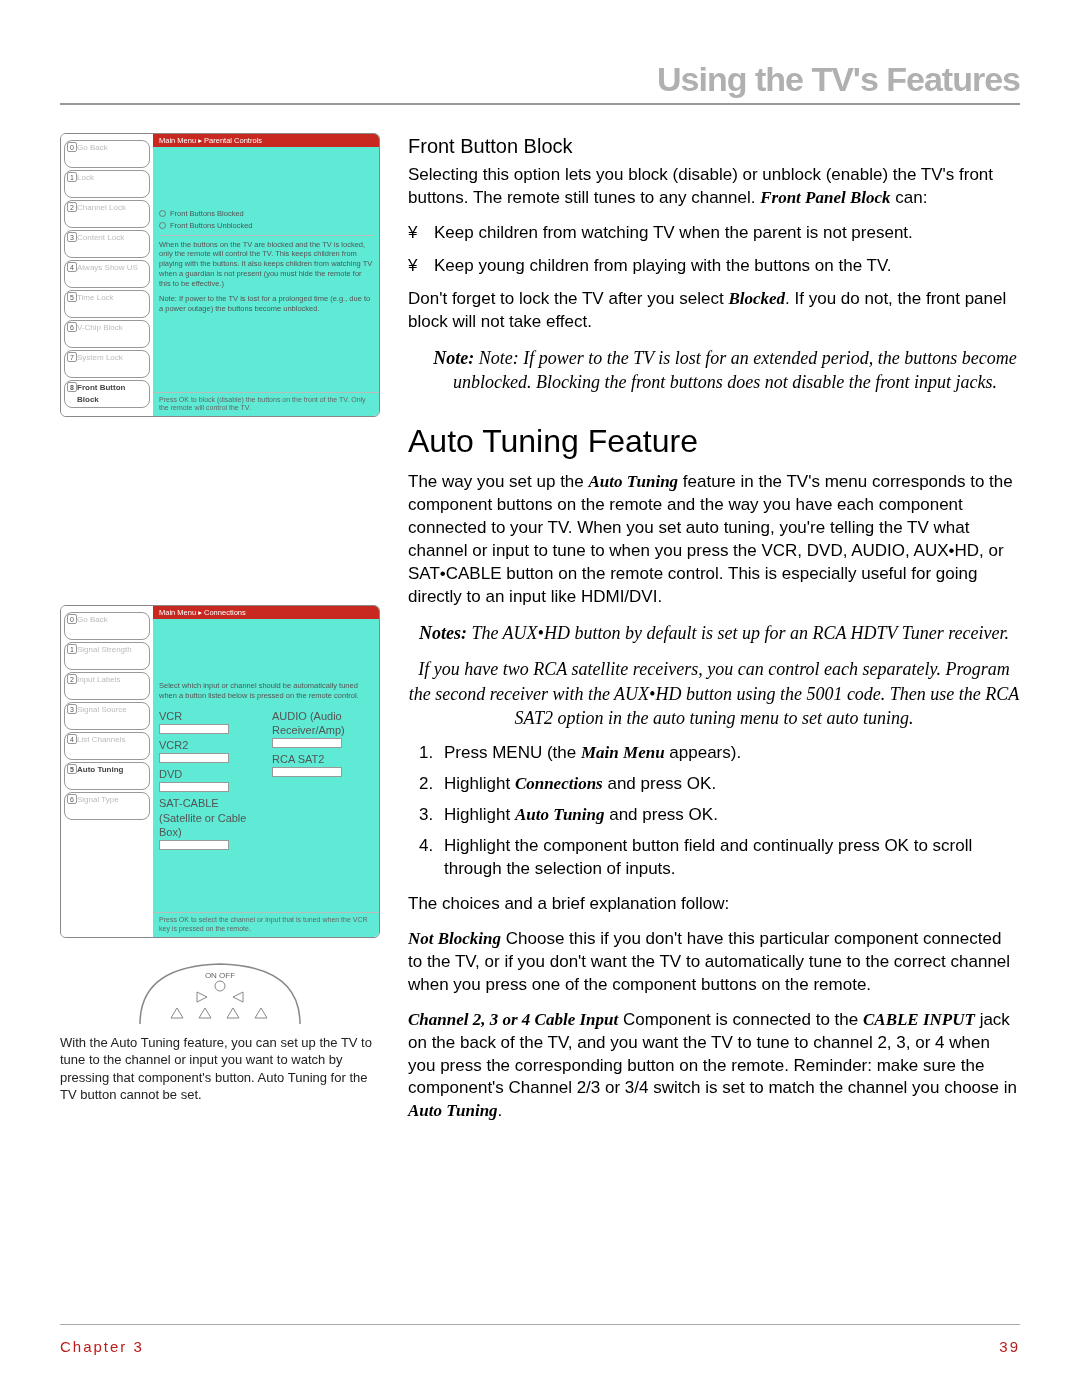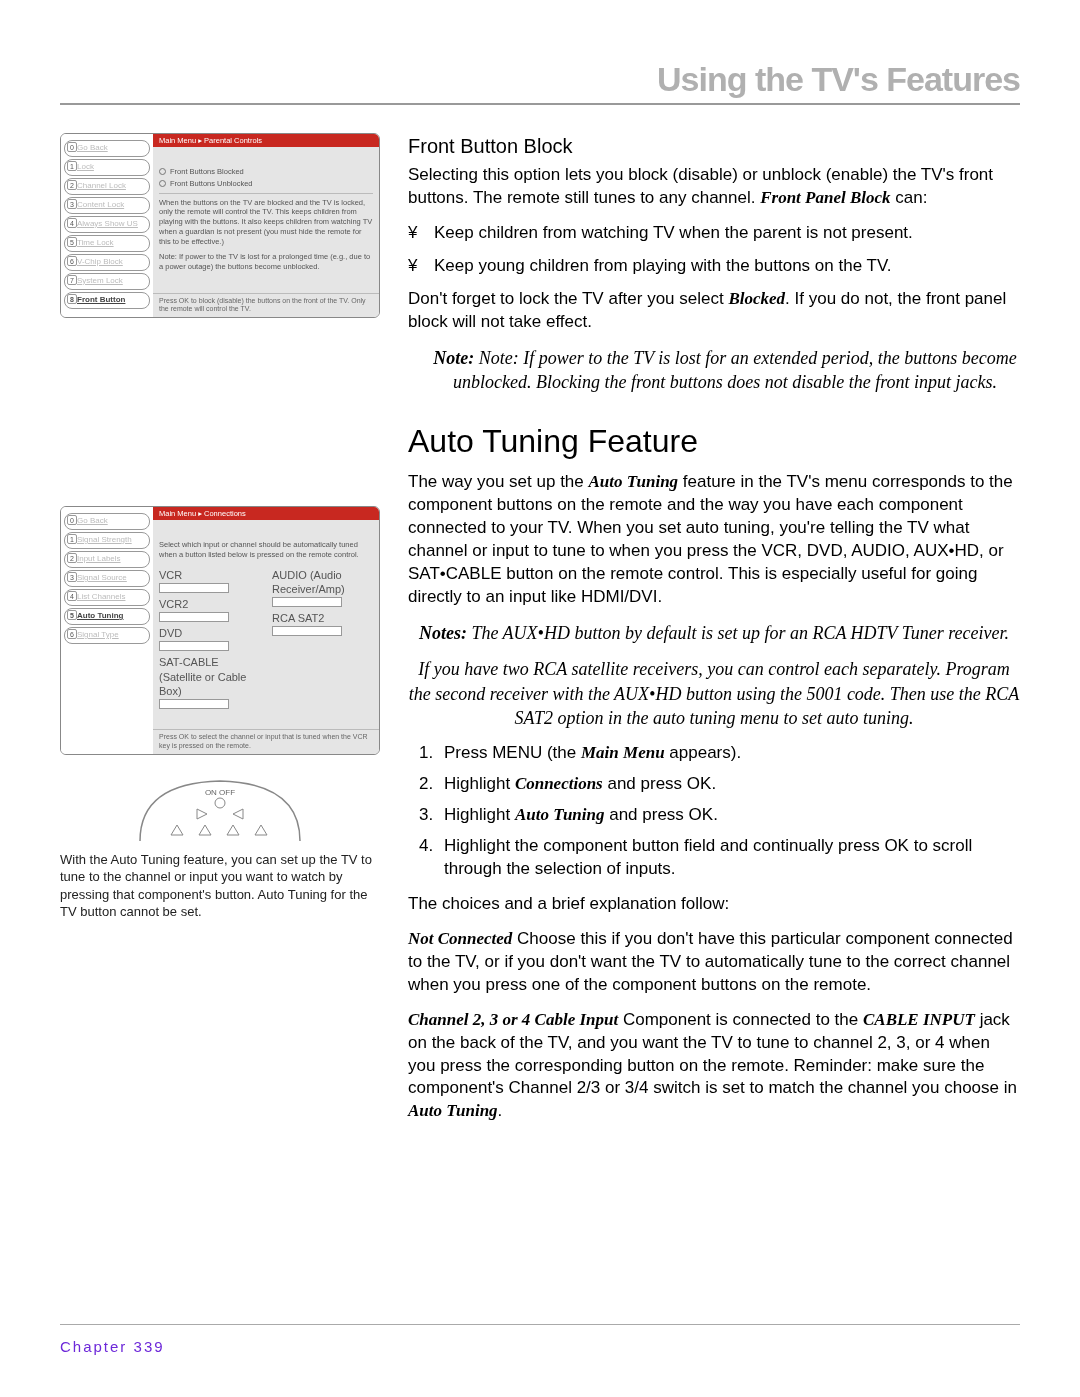--- a/index.html
+++ b/index.html
@@ -85,24 +85,23 @@
     flex-shrink: 0;
   }
   .menu-item {
     border: 1px solid #999;
     border-radius: 8px;
     padding: 1px 3px 1px 12px;
     margin-bottom: 2px;
     position: relative;
     color: #bcbcbc;
     font-size: 8px;
-    height: 17px;
+    height: 28px;
     line-height: 12px;
     overflow: hidden;
-    text-decoration: underline;
   }
   .menu-item .num {
     position: absolute;
     left: 2px;
     top: 1px;
     width: 10px;
     height: 10px;
     border: 1px solid #999;
     border-radius: 2px;
     background: #fff;
@@ -111,23 +110,24 @@
     text-align: center;
     line-height: 9px;
   }
   .menu-item.active {
     background: #fff;
     color: #444;
     font-weight: bold;
   }
   .menu-main {
     flex: 1;
-    background: #e5e5e5;
+    background: #5eead4;
     display: flex;
     flex-direction: column;
+    gap: 42px;
   }
   .menu-titlebar {
     background: #c82820;
     color: #fff;
     font-size: 7.5px;
     padding: 2px 6px;
   }
   .menu-body {
     padding: 20px 6px;
     flex: 1;
@@ -160,22 +160,23 @@
     color: #222;
   }
 
   
   .page-footer {
     position: absolute;
     bottom: 42px;
     left: 60px;
     right: 60px;
     display: flex;
+    justify-content: space-between;
     font-size: 15px;
-    color: #6d28d9;
+    color: #b91c1c;
     letter-spacing: 2px;
   }
   .footer-rule {
     position: absolute;
     bottom: 72px;
     left: 60px;
     right: 60px;
     border:none;
     border-top:1px solid #aaa;
   }
@@ -311,21 +312,21 @@
     </p>
     <p class="note-block" style="margin-left:0">If you have two RCA satellite receivers, you can control each separately. Program the second receiver with the AUX•HD button using the 5001 code. Then use the RCA SAT2 option in the auto tuning menu to set auto tuning.</p>
     <ol>
       <li><span>Press MENU (the </span><span class="ital">Main Menu</span><span> appears).</span></li>
       <li><span>Highlight </span><span class="ital">Connections</span><span> and press OK.</span></li>
       <li><span>Highlight </span><span class="ital">Auto Tuning</span><span> and press OK.</span></li>
       <li>Highlight the component button ﬁeld and continually press OK to scroll through the selection of inputs.</li>
     </ol>
     <p>The choices and a brief explanation follow:</p>
     <p>
-      <span class="bital">Not Connected</span><span>   Choose this if you don't have this particular component connected to the TV, or if you don't want the TV to automatically tune to the correct channel when you press one of the component buttons on the remote.</span>
+      <span class="bital">Not Blocking</span><span>   Choose this if you don't have this particular component connected to the TV, or if you don't want the TV to automatically tune to the correct channel when you press one of the component buttons on the remote.</span>
     </p>
     <p>
       <span class="bital">Channel 2, 3 or 4 Cable Input</span><span>   Component is connected to the </span><span class="ital">CABLE INPUT</span><span> jack on the back of the TV, and you want the TV to tune to channel 2, 3, or 4 when you press the corresponding button on the remote. Reminder: make sure the component's Channel 2/3 or 3/4 switch is set to match the channel you choose in </span><span class="ital">Auto Tuning</span><span>.</span>
     </p>
 
   </div>
 </div>
 
 <hr class="footer-rule">
 <div class="page-footer">

